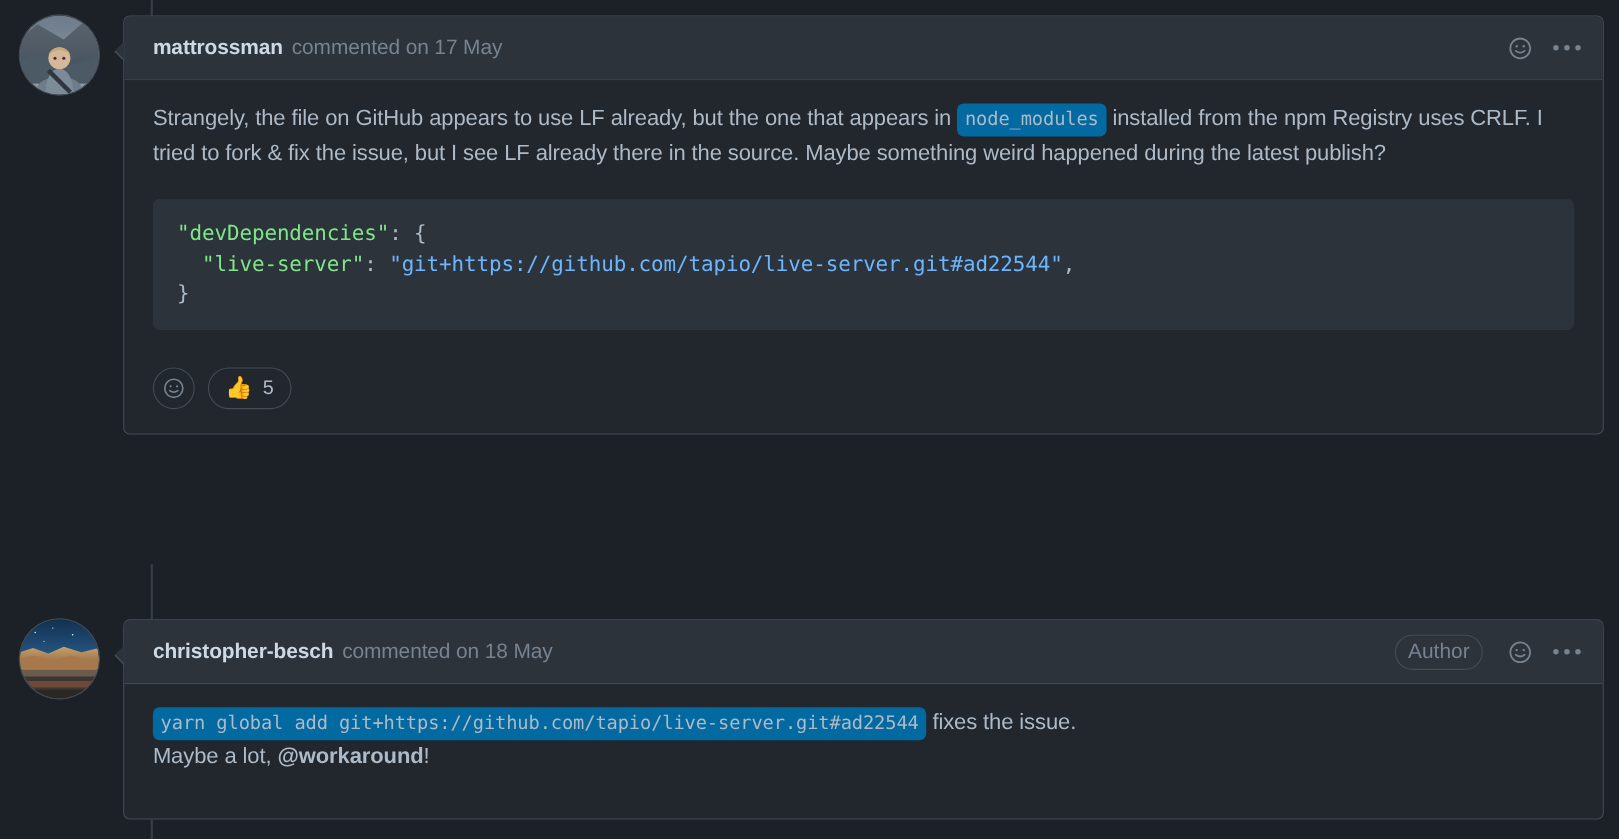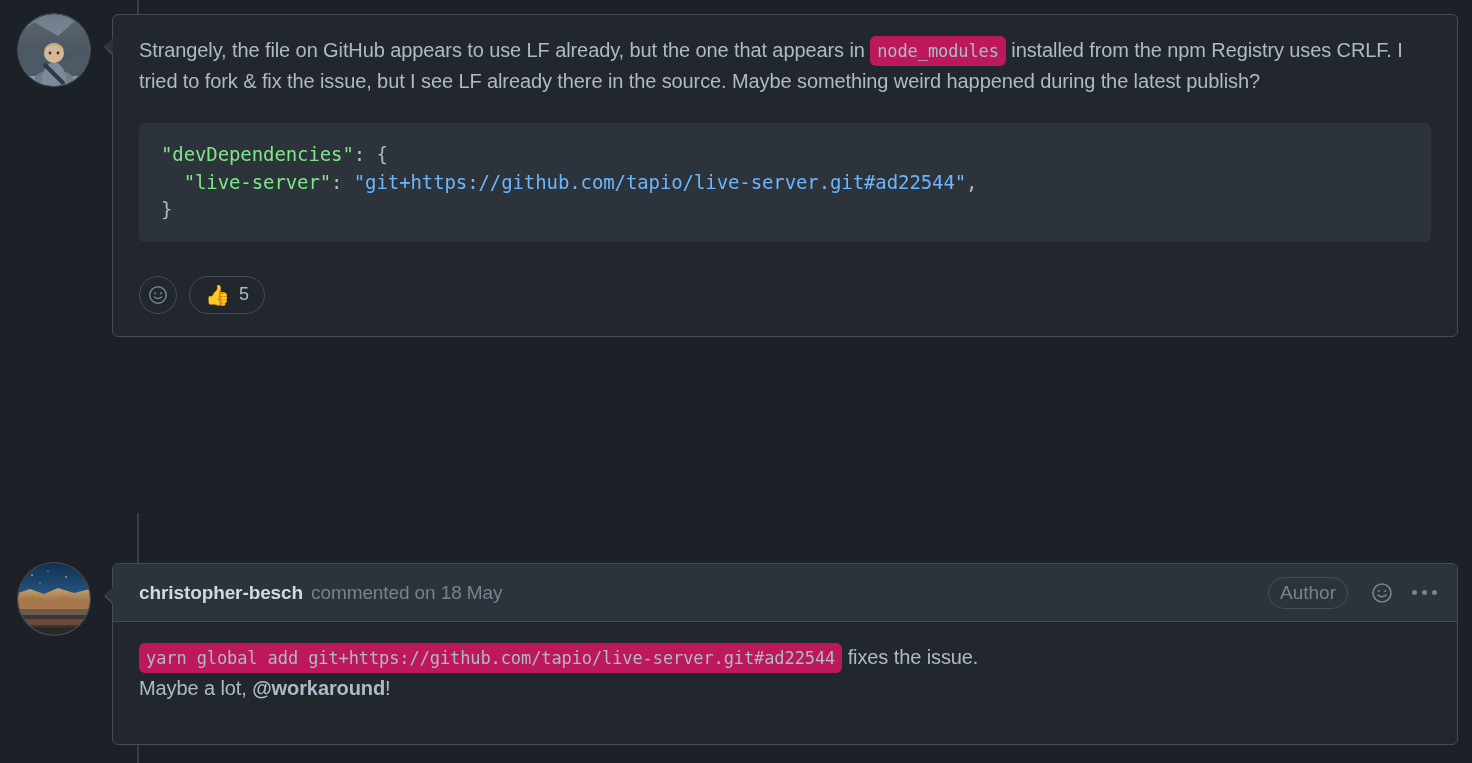--- a/index.html
+++ b/index.html
@@ -135,21 +135,21 @@
     font-size: 20px;
     line-height: 1.55;
     letter-spacing: -0.1px;
   }
   .comment-body p { margin: 0 0 26px; }
   .comment-body p:last-child { margin-bottom: 16px; }
 
   code.inline {
     font-family: "DejaVu Sans Mono", "Liberation Mono", monospace;
     font-size: 17px;
-    background: #be185d;
+    background: #0369a1;
     border-radius: 6px;
     padding: 5px 7px;
     color: #adbac7;
     white-space: nowrap;
   }
 
   pre.codeblock {
     margin: 0 0 22px;
     background: #2d333b;
     border-radius: 6px;
@@ -234,20 +234,38 @@
           <path d="M26 50 L46 70" stroke="#2f3742" stroke-width="4" fill="none"></path>
           <circle cx="36" cy="39" r="10" fill="#d6b79a"></circle>
           <path d="M26 36 Q36 27 46 36 Q44 30 36 29 Q28 30 26 36 Z" fill="#c8a878"></path>
           <circle cx="32" cy="39" r="1.4" fill="#3a3026"></circle>
           <circle cx="40" cy="39" r="1.4" fill="#3a3026"></circle>
         </g>
       </svg>
     </div>
 
     <div class="comment">
+      <div class="comment-header">
+        <span class="author-name">mattrossman</span>
+        <span class="commented-meta">commented on 17 May</span>
+        <span class="header-spacer"></span>
+        <span class="icon-btn">
+          <svg width="24" height="24" viewBox="0 0 24 24" fill="none" stroke="#768390" stroke-width="1.6">
+            <circle cx="12" cy="12" r="9"></circle>
+            <circle cx="8.8" cy="10" r="1.1" fill="#768390" stroke="none"></circle>
+            <circle cx="15.2" cy="10" r="1.1" fill="#768390" stroke="none"></circle>
+            <path d="M8 14.2 Q12 17.4 16 14.2" stroke-linecap="round"></path>
+          </svg>
+        </span>
+        <span class="kebab">
+          <i></i>
+          <i></i>
+          <i></i>
+        </span>
+      </div>
 
       <div class="comment-body">
         <p><span>Strangely, the file on GitHub appears to use LF already, but the one that appears in </span><code class="inline">node_modules</code><span> installed from the npm Registry uses CRLF. I tried to fork &amp; fix the issue, but I see LF already there in the source. Maybe something weird happened during the latest publish?</span></p>
 
 
         <pre class="codeblock"><span class="tok-str">"devDependencies"</span><span class="tok-pun">: {</span>
 <span class="tok-str">  "live-server"</span><span class="tok-pun">: </span><span class="tok-val">"git+https://github.com/tapio/live-server.git#ad22544"</span><span class="tok-pun">,</span>
 <span class="tok-pun">}</span></pre>
       </div>
 

